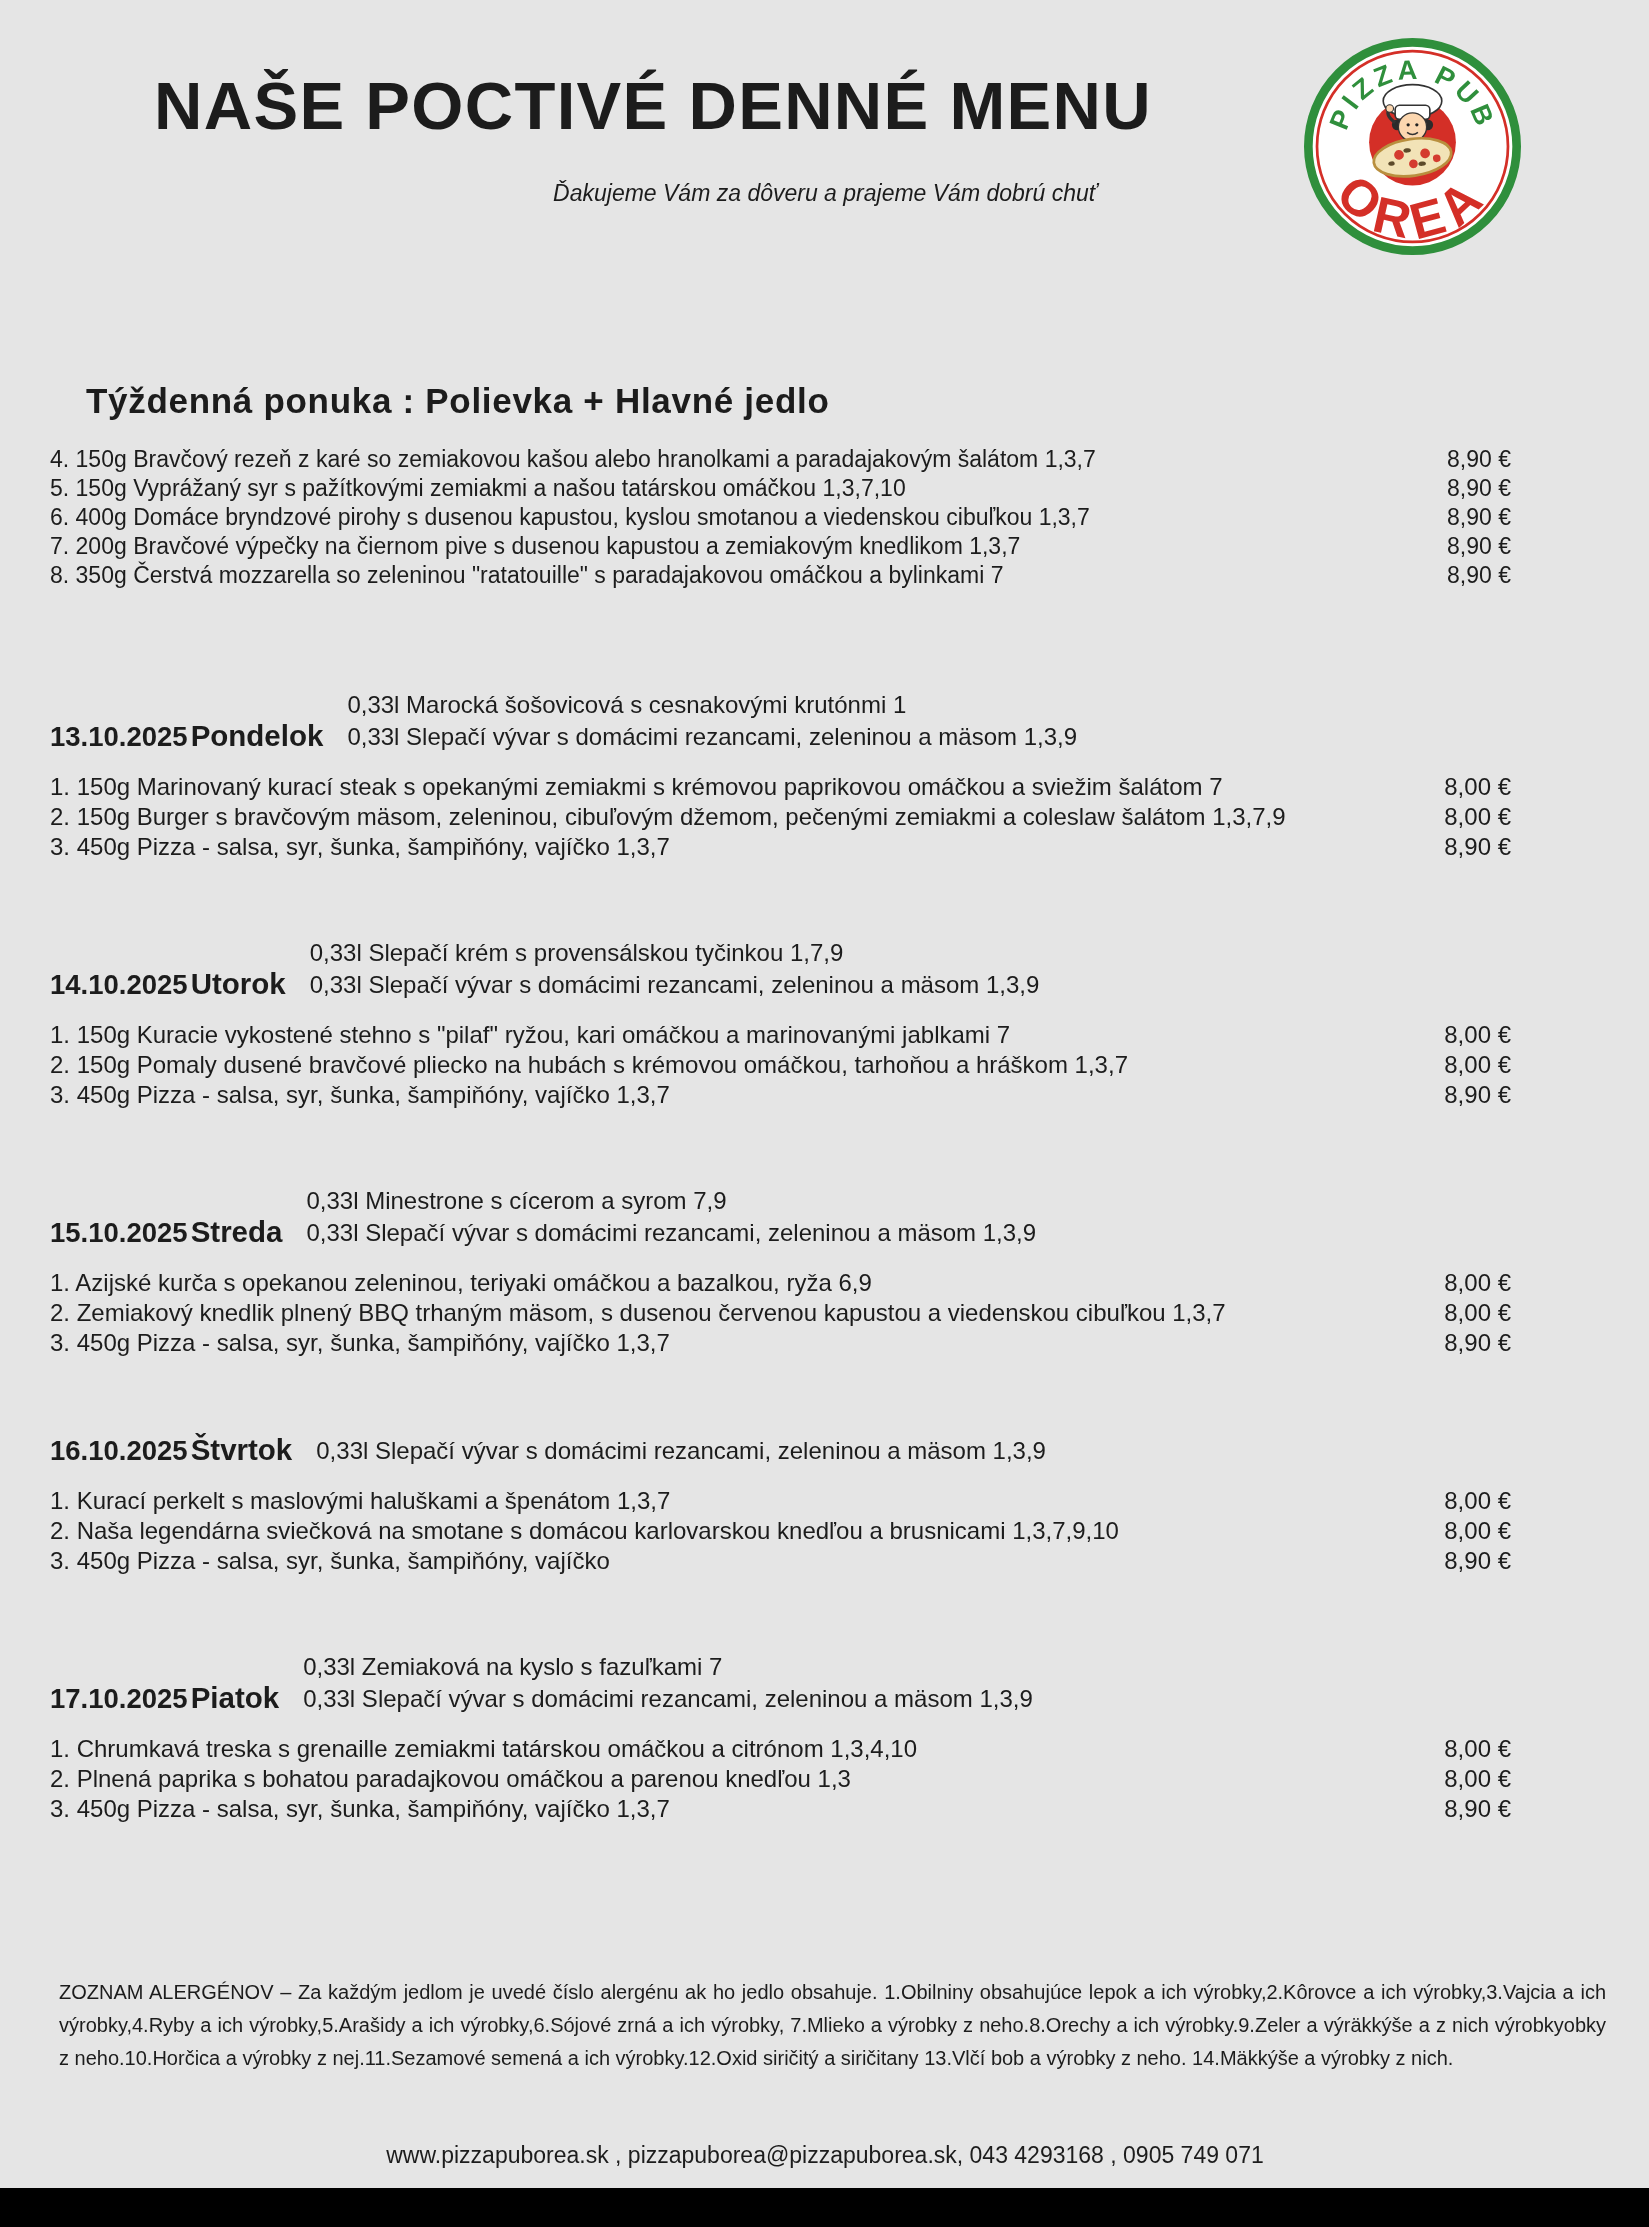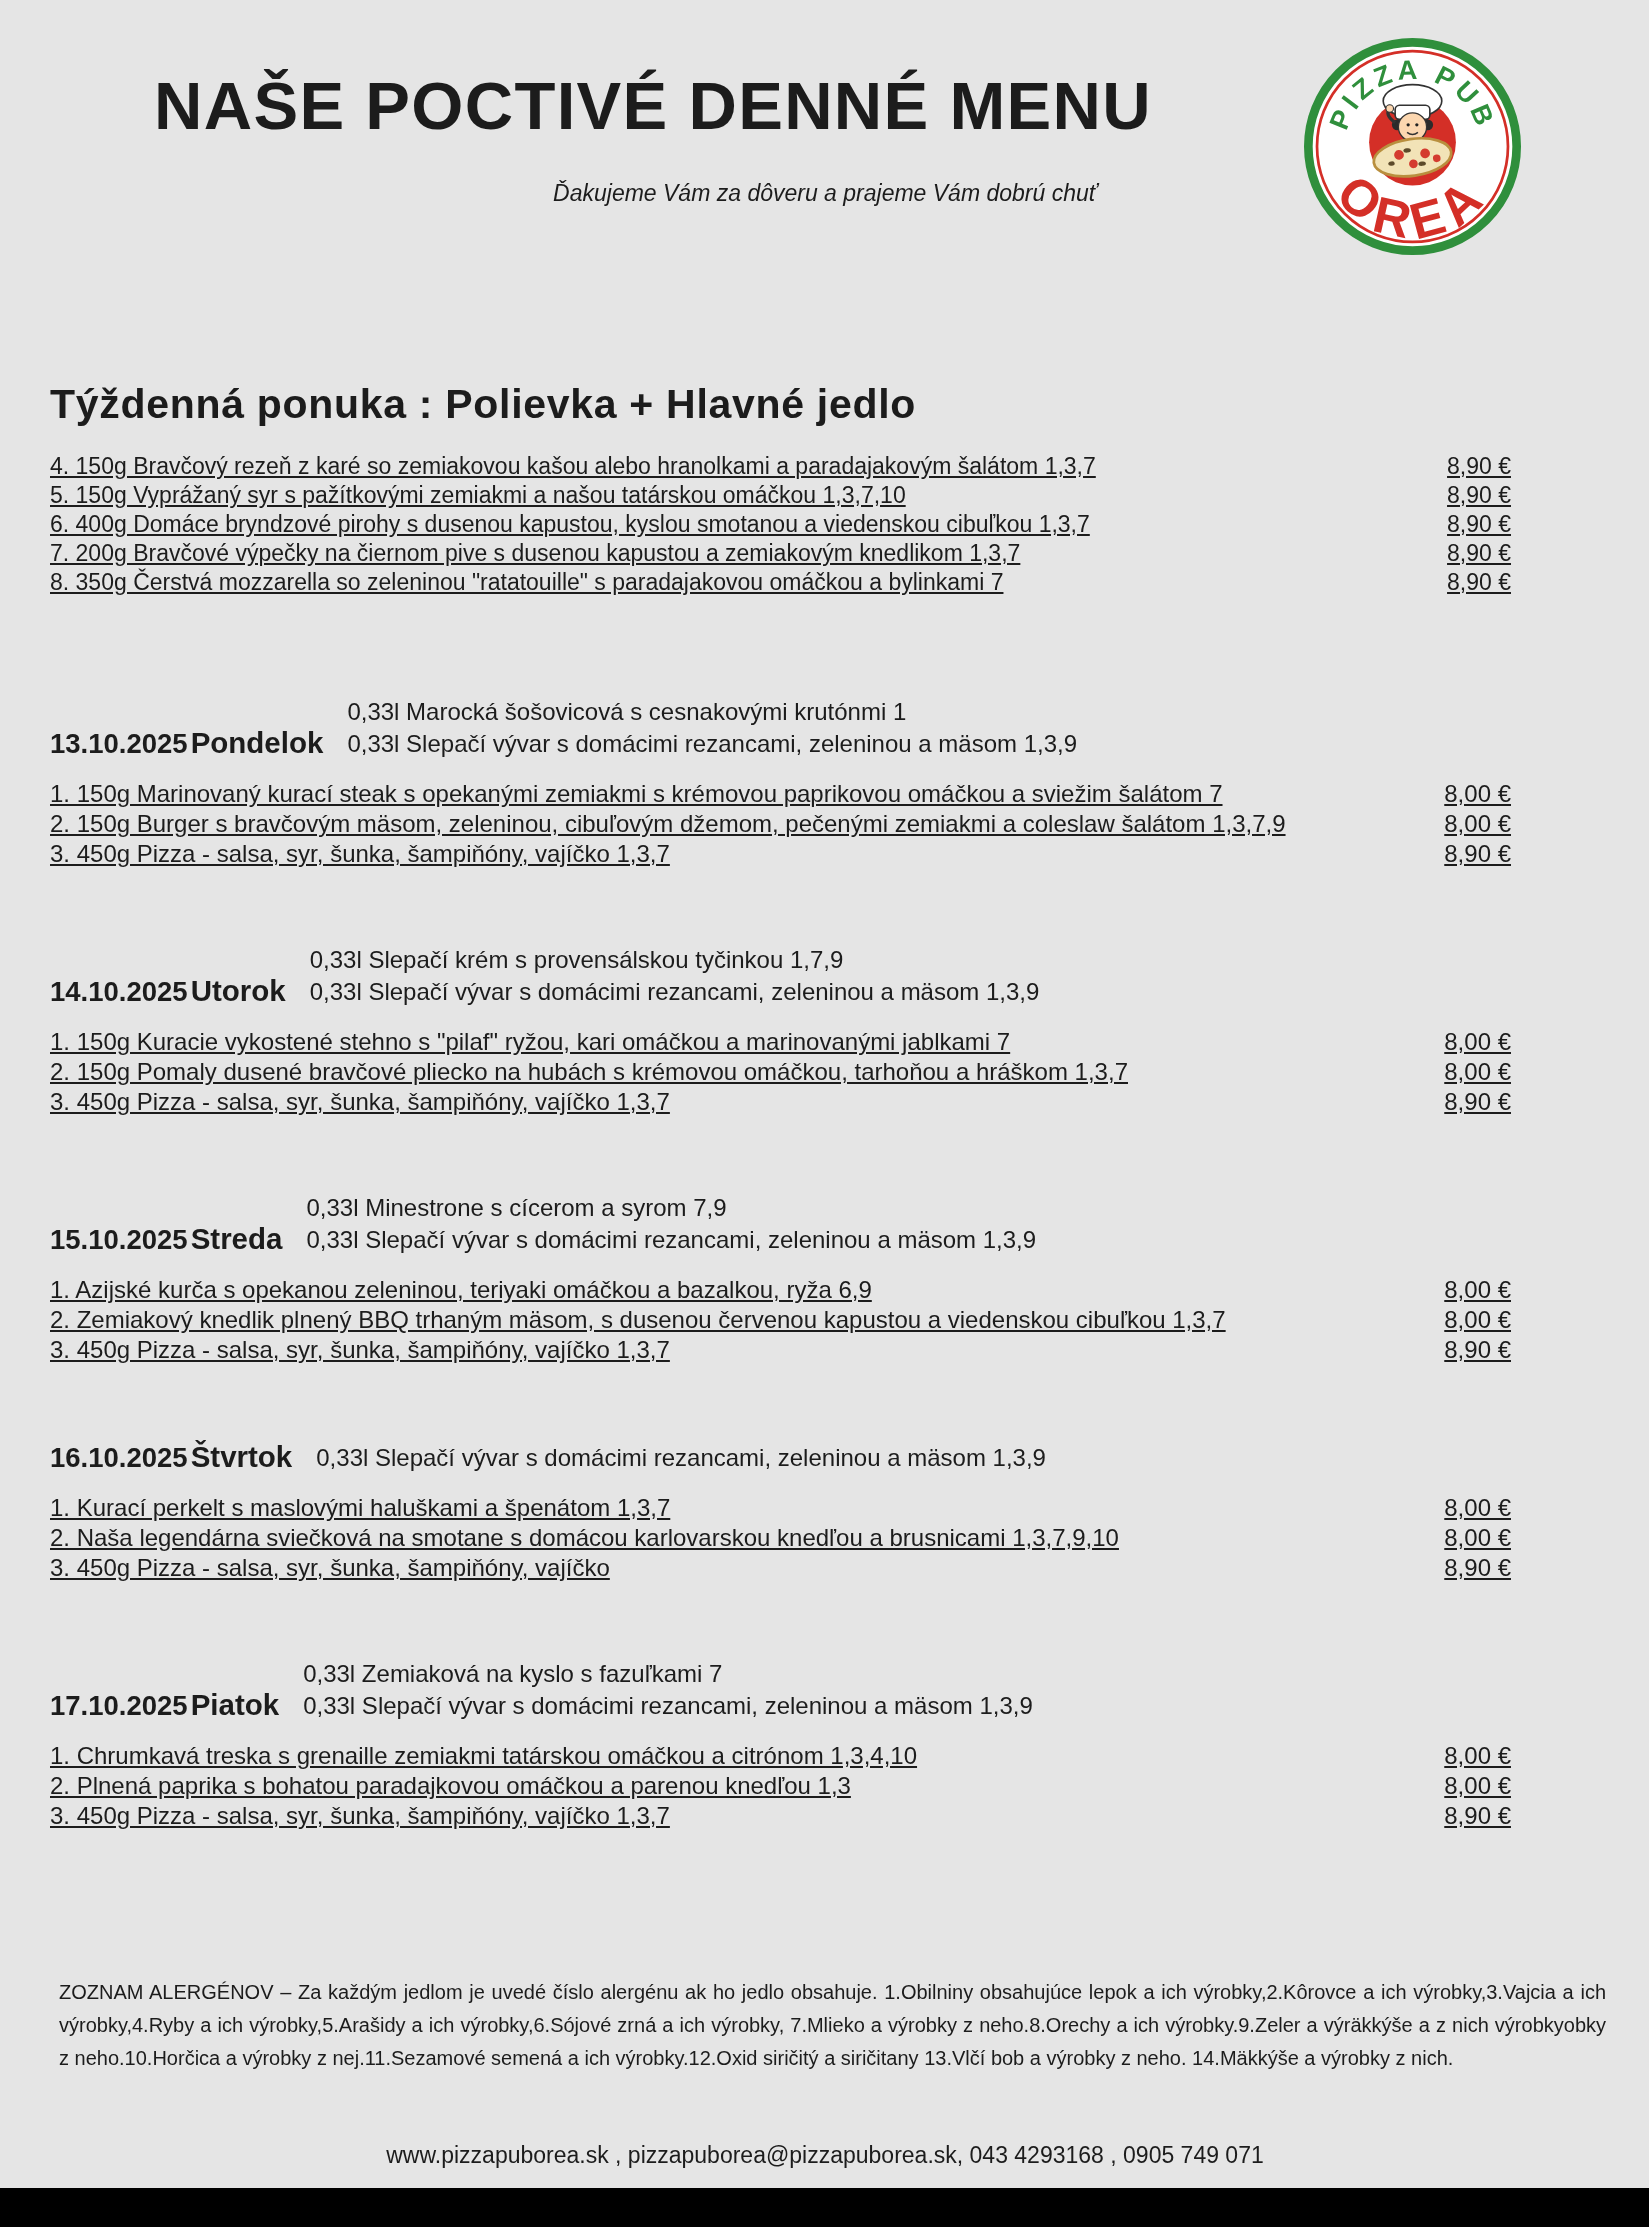--- a/index.html
+++ b/index.html
@@ -37,27 +37,28 @@
     margin-top: 36px;
     width: 100%;
     text-align: center;
     font-size: 23px;
     font-style: italic;
   }
 
   
   .weekly-heading {
     margin-top: 80px;
-    font-size: 41px;
+    font-size: 35px;
     font-weight: 700;
     letter-spacing: 0.7px;
+    margin-left: 36px;
   }
   .weekly-list { margin-top: 24px; font-size: 23px; line-height: 29px; }
 
-  .row { display: flex; align-items: flex-end; text-decoration: underline; }
+  .row { display: flex; align-items: flex-end; }
   .row-text { flex: 1; padding-right: 16px; }
   .row-price { min-width: 114px; text-align: right; white-space: nowrap; }
 
   
   .day { margin-top: 75px; }
   .day.first { margin-top: 99px; }
   .day-header { display: flex; align-items: flex-end; gap: 24px; }
   .day-label { white-space: nowrap; }
   .day-date { font-size: 27.5px; font-weight: 700; }
   .day-name { font-size: 29.5px; font-weight: 700; }

